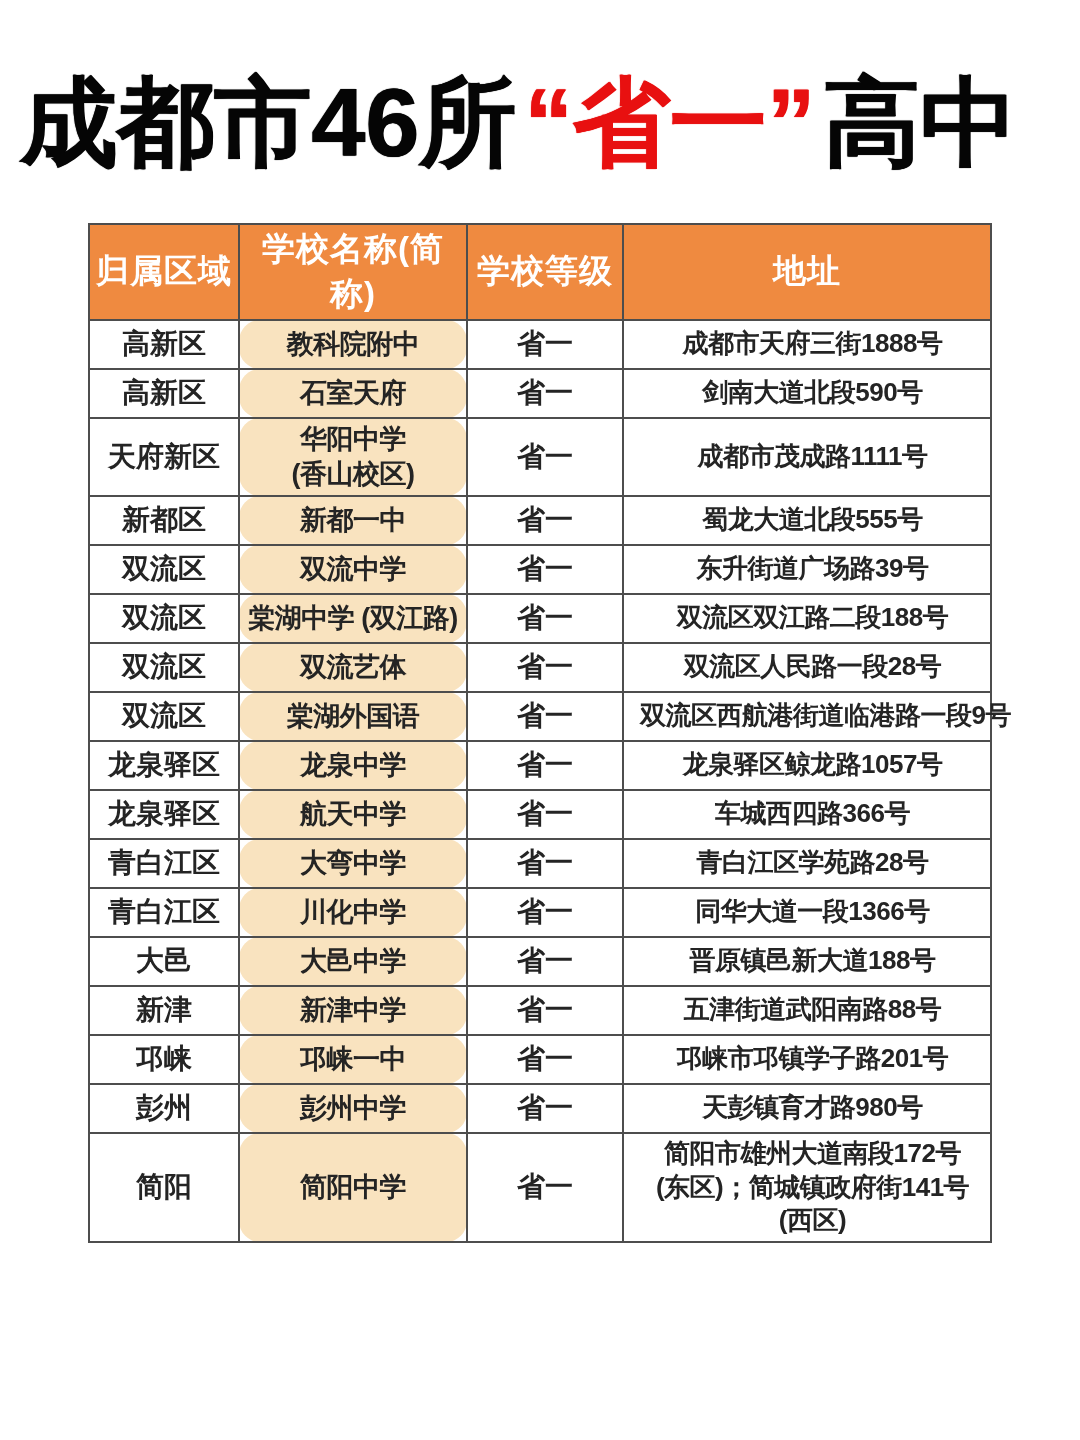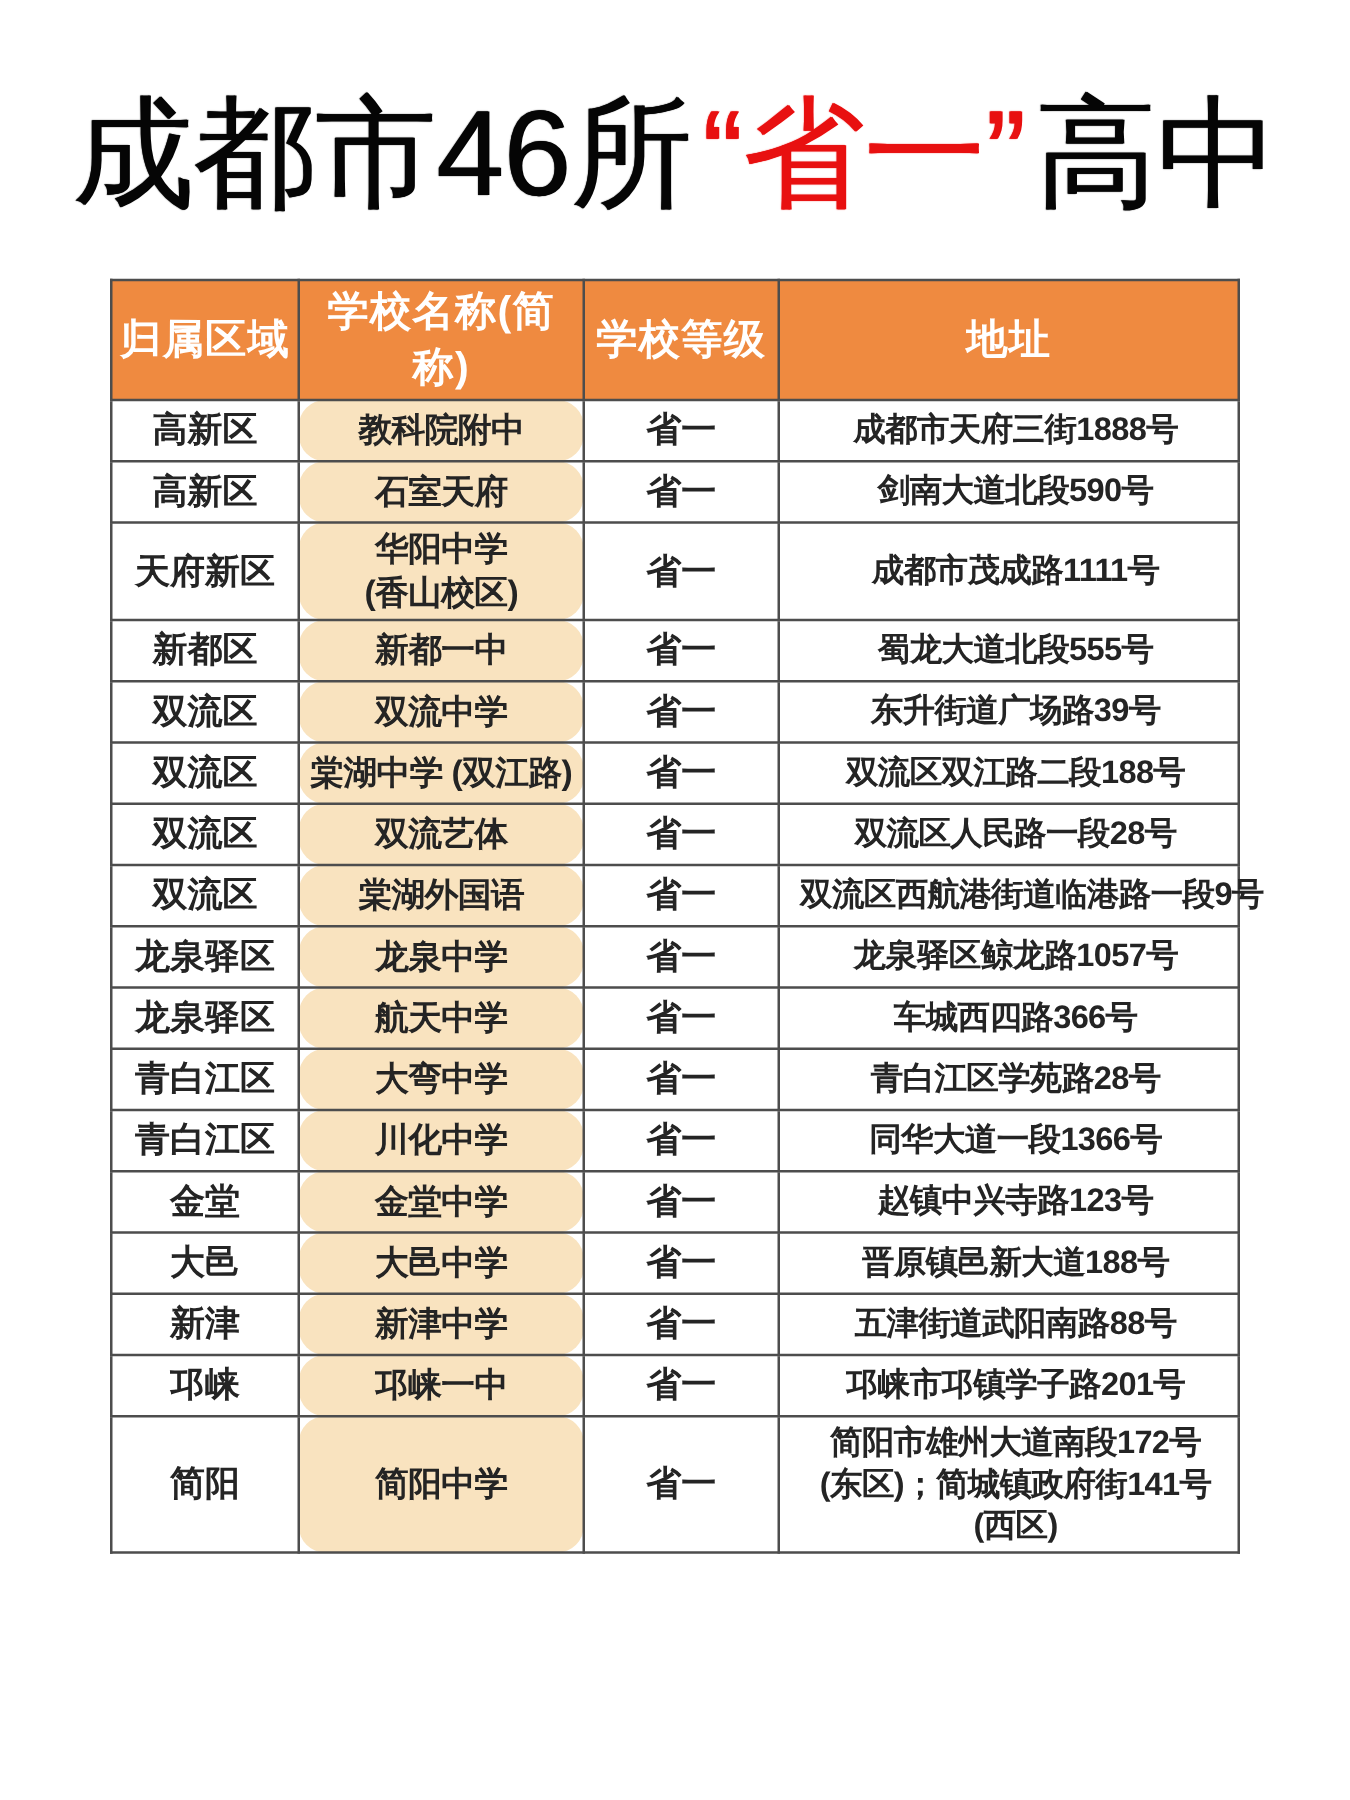--- a/index.html
+++ b/index.html
@@ -11,23 +11,23 @@
     overflow: hidden;
     font-family: "Liberation Sans", "DejaVu Sans", sans-serif;
   }
   .page {
     width: 1080px;
     height: 1440px;
     position: relative;
   }
   .title {
     margin: 70px 20px 0 20px;
-    text-align: center;
+    text-align: left;
     font-size: 97px;
-    font-weight: 400;
+    font-weight: 700;
     color: #050505;
     letter-spacing: 0px;
     line-height: 1.1;
     white-space: nowrap;
     text-shadow: 0 0 1px #050505, 1px 0 0 #050505;
   }
   .title .hl {
     color: var(--highlight, #e81010);
     text-shadow: 0 0 1px var(--highlight, #e81010), 1px 0 0 var(--highlight, #e81010);
     margin: 0 8px;
@@ -172,44 +172,44 @@
           <td class="level">省一</td>
           <td class="address">青白江区学苑路28号</td>
         </tr>
         <tr>
           <td class="district">青白江区</td>
           <td class="school">川化中学</td>
           <td class="level">省一</td>
           <td class="address">同华大道一段1366号</td>
         </tr>
         <tr>
-          <td class="district">金堂</td>
-          <td class="school">金堂中学</td>
-          <td class="level">省一</td>
-          <td class="address">赵镇中兴寺路123号</td>
-        </tr>
-        <tr>
           <td class="district">大邑</td>
           <td class="school">大邑中学</td>
           <td class="level">省一</td>
           <td class="address">晋原镇邑新大道188号</td>
         </tr>
         <tr>
           <td class="district">新津</td>
           <td class="school">新津中学</td>
           <td class="level">省一</td>
           <td class="address">五津街道武阳南路88号</td>
         </tr>
         <tr>
           <td class="district">邛崃</td>
           <td class="school">邛崃一中</td>
           <td class="level">省一</td>
           <td class="address">邛崃市邛镇学子路201号</td>
         </tr>
         <tr>
+          <td class="district">彭州</td>
+          <td class="school">彭州中学</td>
+          <td class="level">省一</td>
+          <td class="address">天彭镇育才路980号</td>
+        </tr>
+        <tr>
           <td class="district">简阳</td>
           <td class="school">简阳中学</td>
           <td class="level">省一</td>
           <td class="address">简阳市雄州大道南段172号(东区)；简城镇政府街141号(西区)</td>
         </tr>
       </tbody>
   </table>
 
 </div>
 

